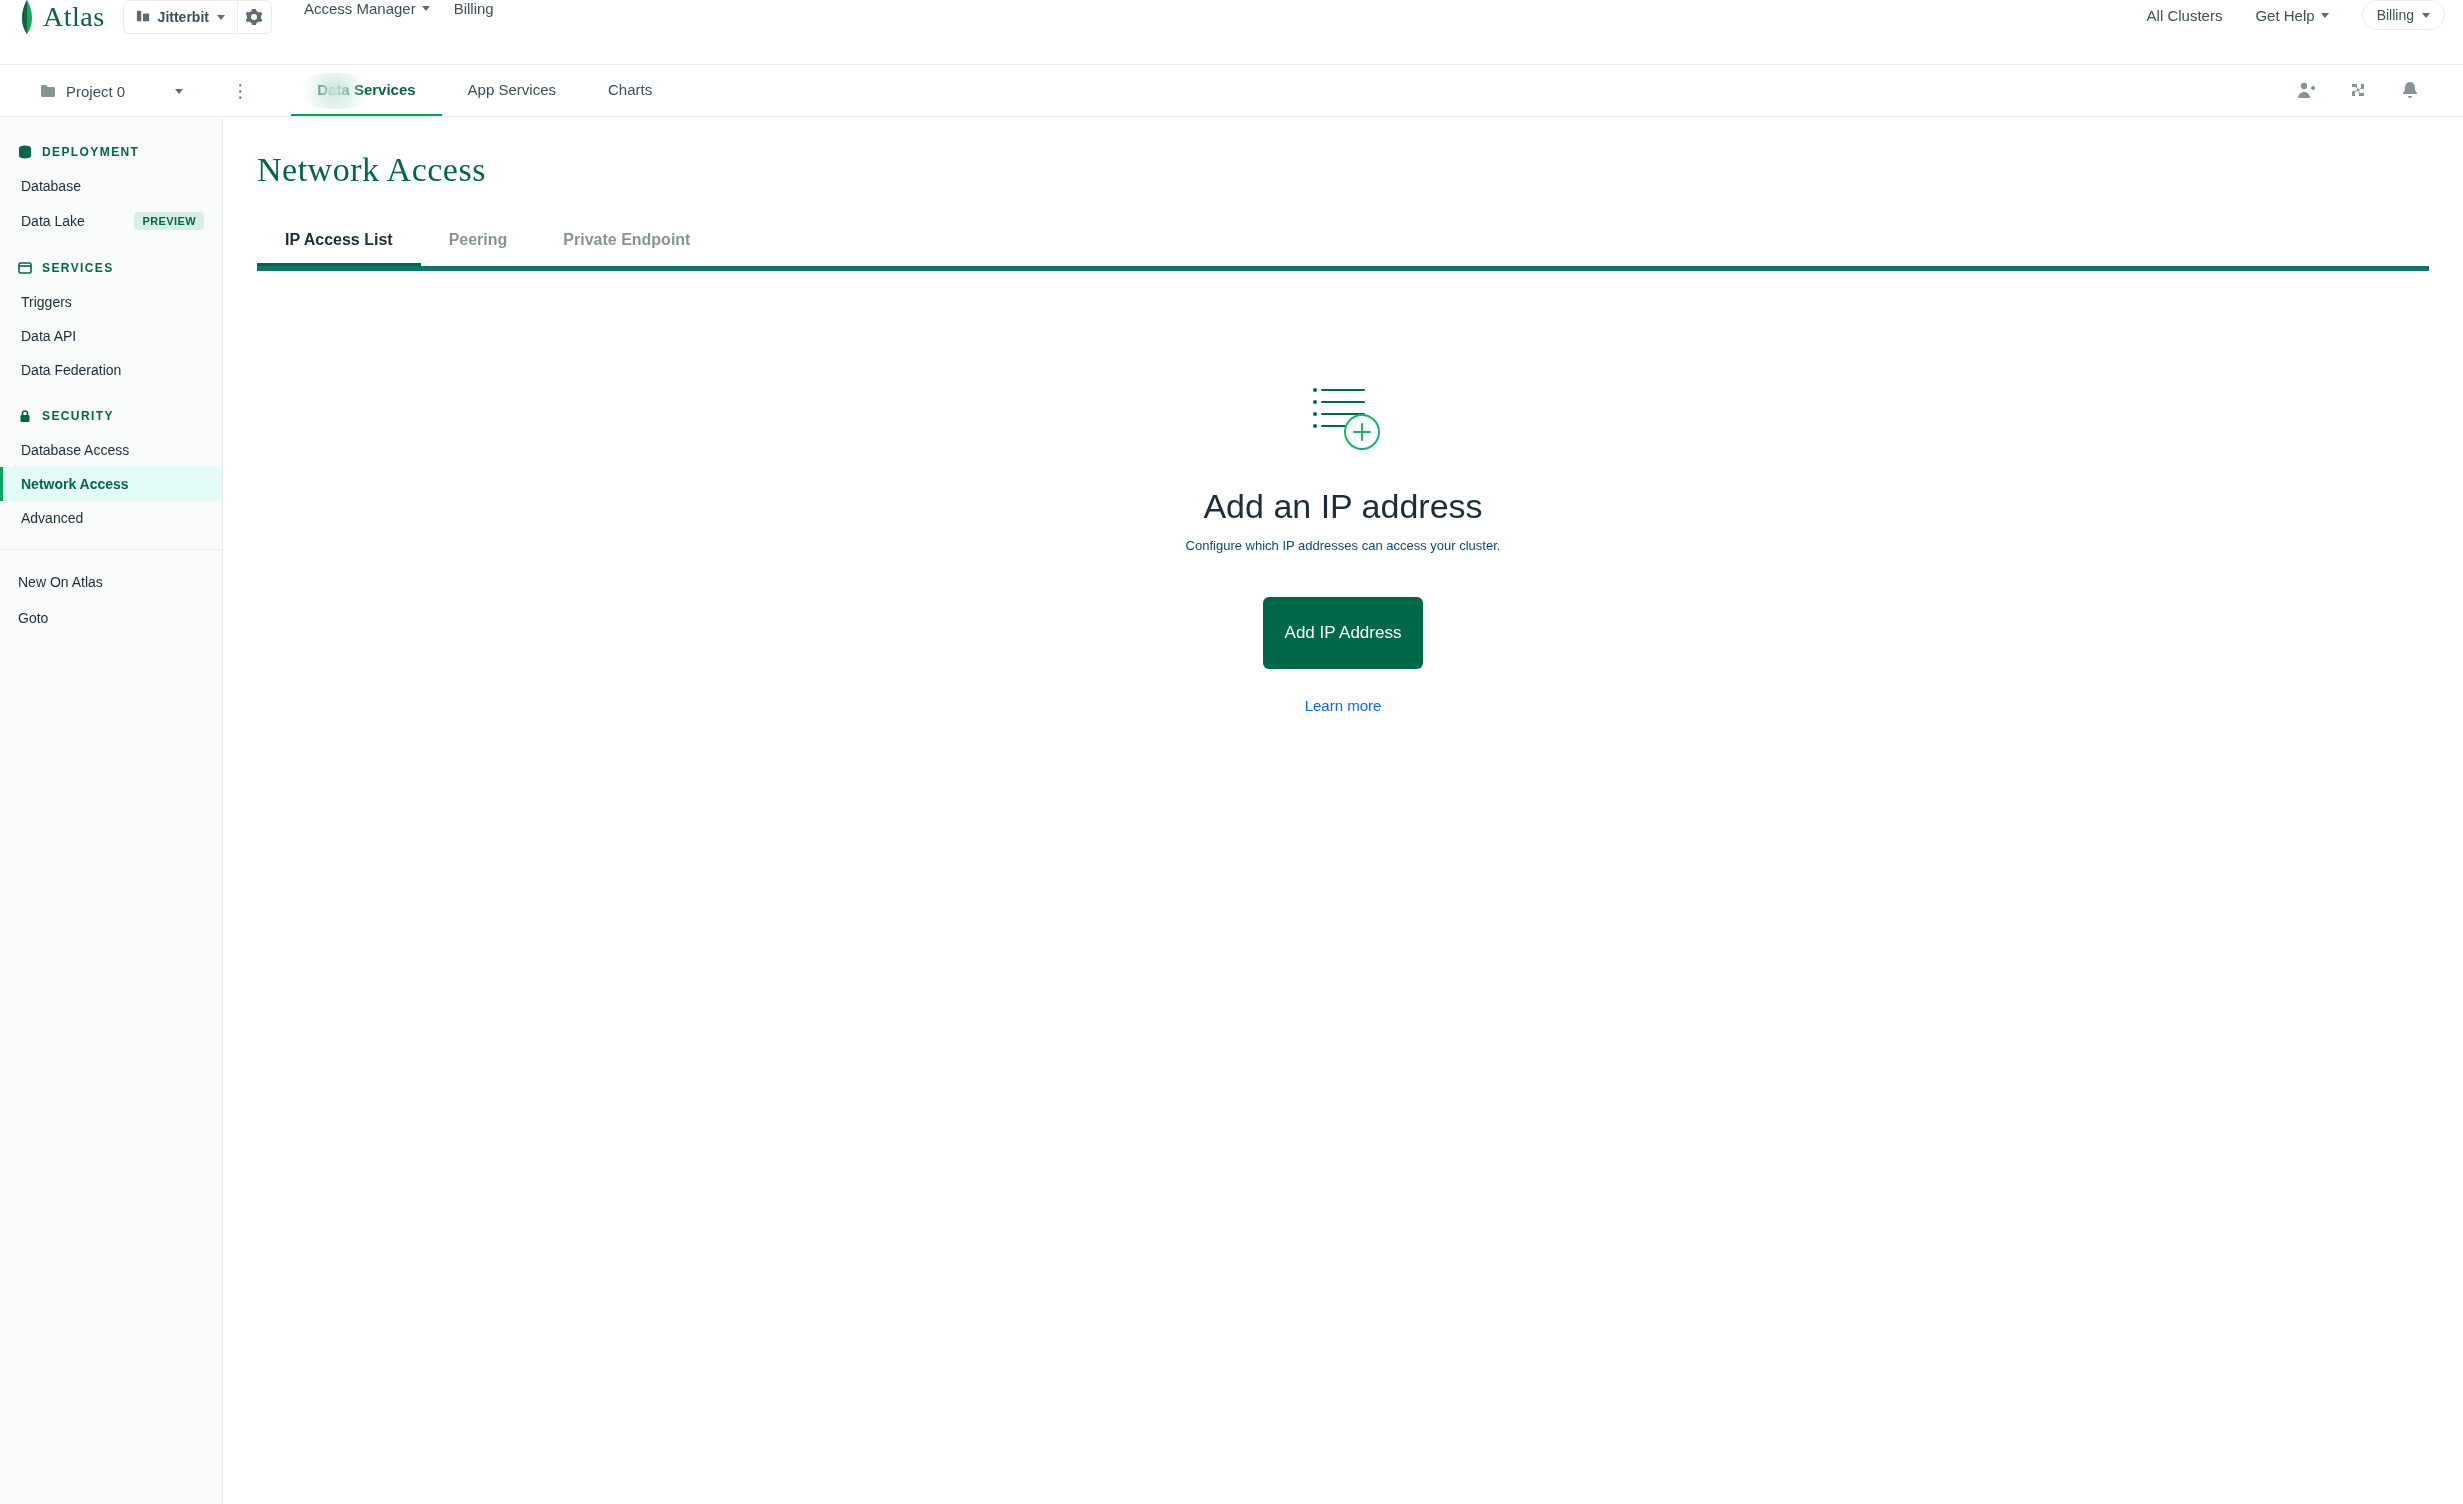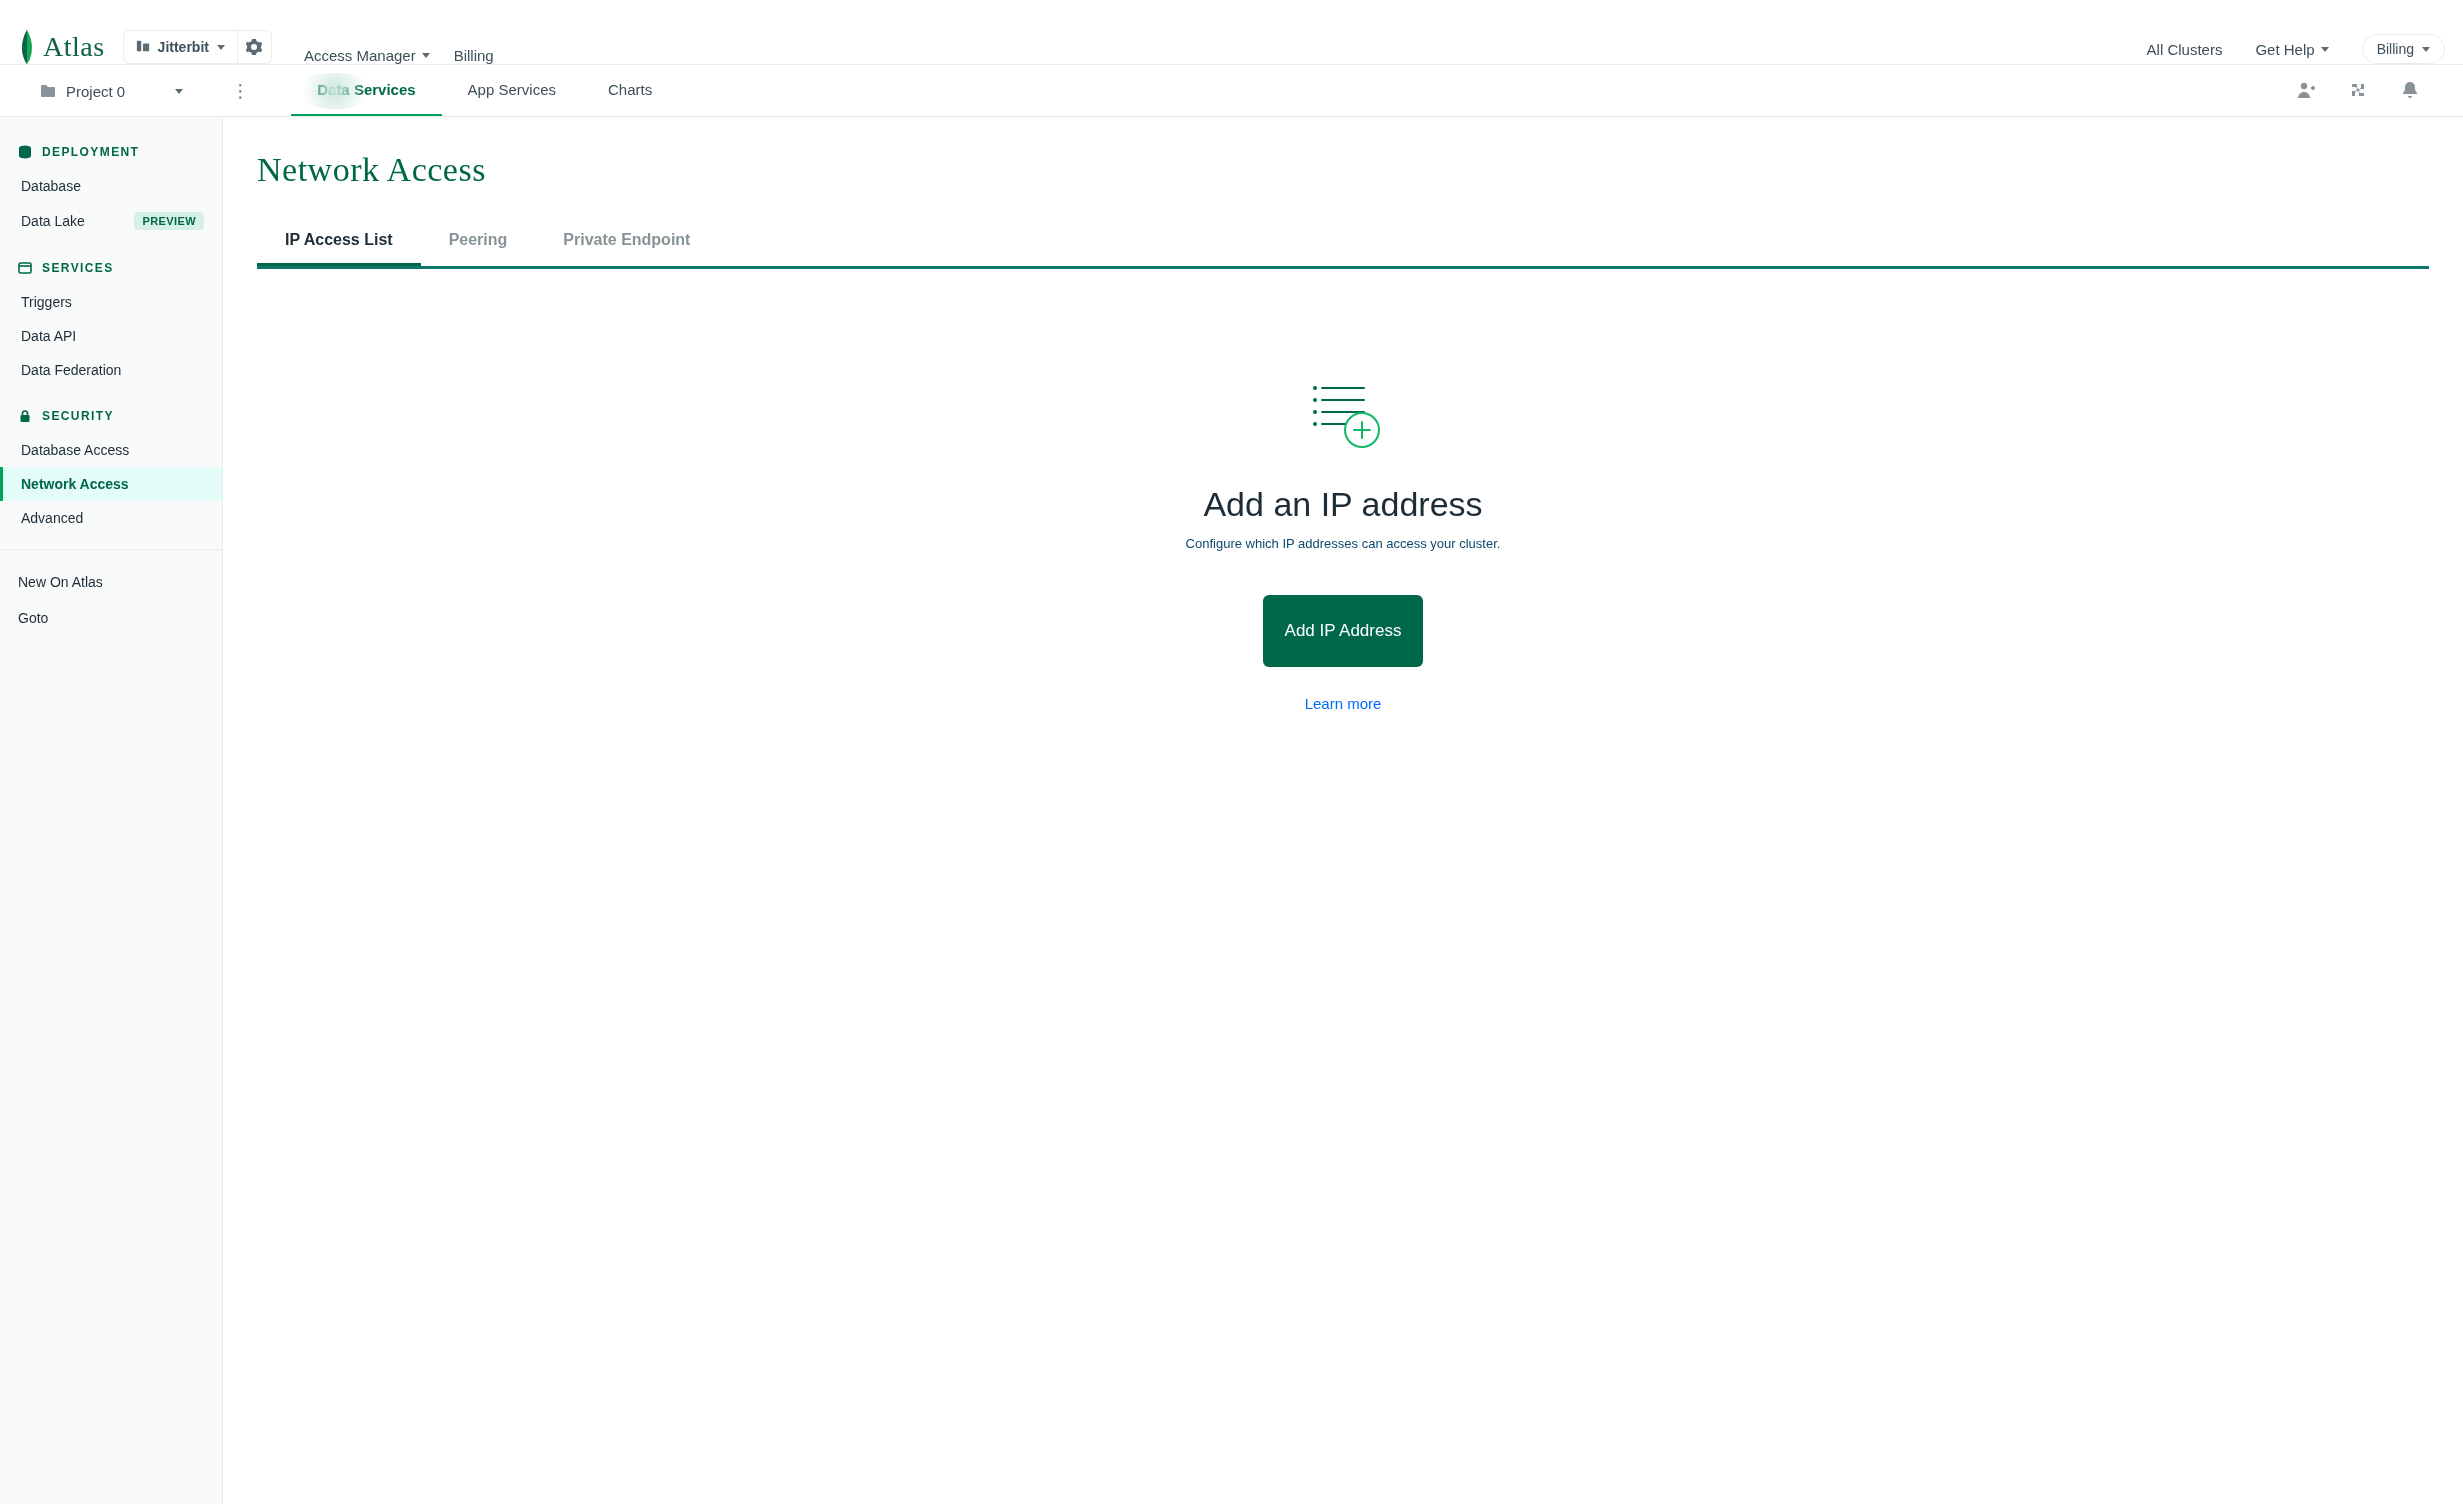--- a/index.html
+++ b/index.html
@@ -5,21 +5,21 @@
   * { box-sizing: border-box; margin: 0; padding: 0; }
   body {
     font-family: -apple-system, BlinkMacSystemFont, "Segoe UI", "Helvetica Neue", Arial, sans-serif;
     color: #1c2d38;
     background: #fff;
     font-size: 14px;
   }
   
   .topbar {
     display: flex;
-    align-items: flex-end;
+    align-items: flex-start;
     height: 65px;
     padding: 0 18px;
     border-bottom: 1px solid #e8edeb;
   }
   .logo {
     display: flex;
     align-items: center;
     gap: 7px;
     margin-right: 18px;
   }
@@ -124,21 +124,21 @@
 
   
   .main{flex:1;padding:26px 34px;}
   .breadcrumb{font-size:12px;font-weight:700;letter-spacing:0.5px;}
   .breadcrumb a{color:#016bf8;text-decoration:none;}
   .breadcrumb .sep{color:#016bf8;padding:0 4px;}
   .page-title{
     font-family: Georgia, 'Times New Roman', serif;
     color:#00684a;font-size:34px;font-weight:400;margin-top:8px;letter-spacing:0.5px;
   }
-  .tabs-row{display:flex;border-bottom:3px solid #0f766e;margin-top:28px;}
+  .tabs-row{display:flex;border-bottom:5px solid #0f766e;margin-top:28px;}
   .tab{
     padding:14px 28px;font-size:16px;color:#889397;font-weight:600;cursor:pointer;
     border-bottom:3px solid transparent;
   }
   .tab.active{color:#1c2d38;border-bottom-color:#00684a;}
 
   .empty-state{
     display:flex;flex-direction:column;align-items:center;
     margin-top:109px;
   }

